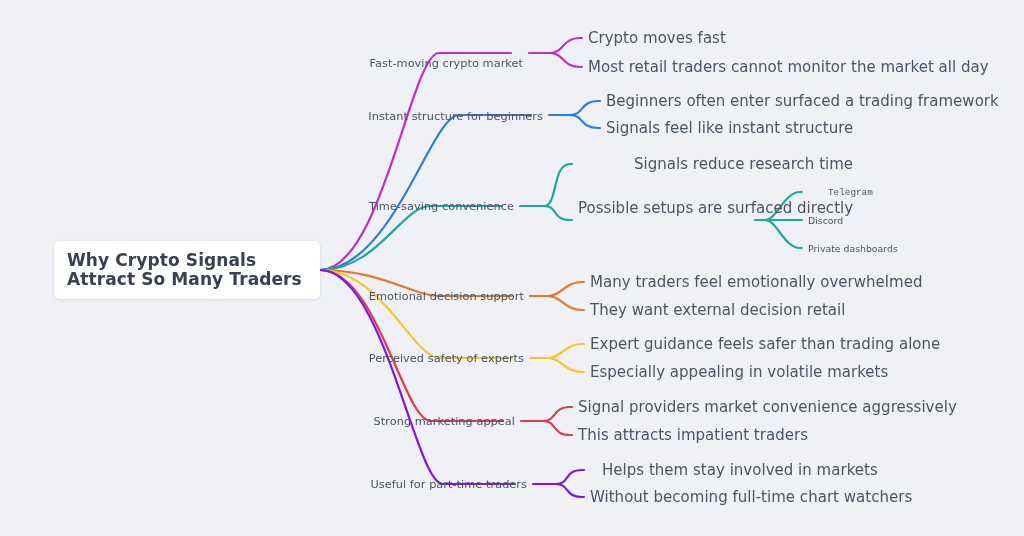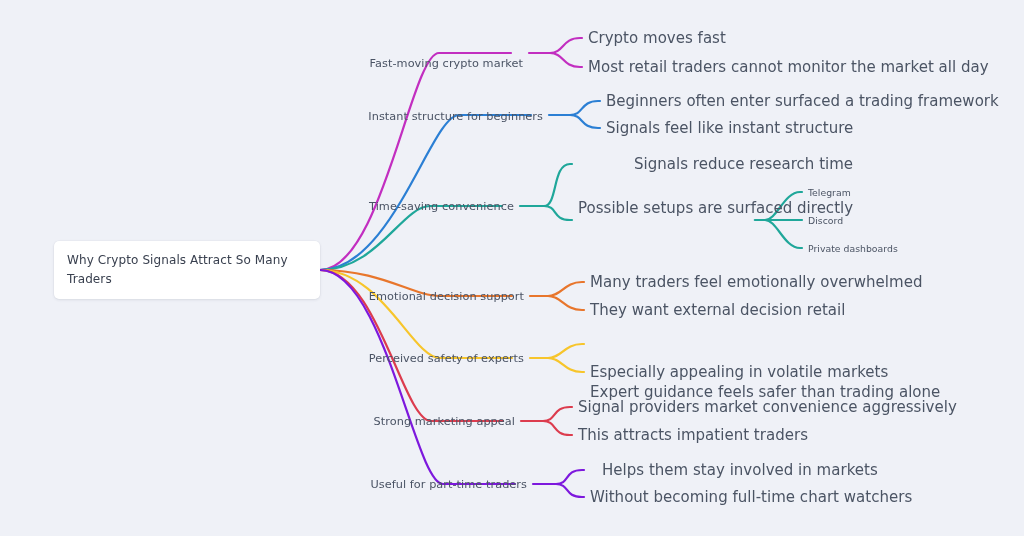--- a/index.html
+++ b/index.html
@@ -36,24 +36,24 @@
     background: #ffffff;
     border-radius: 5px;
     box-shadow: 0 1px 3px rgba(40,50,80,0.10), 0 0 0 0.5px rgba(40,50,80,0.04);
     display: flex;
     align-items: center;
     padding: 0 13px;
     box-sizing: border-box;
     z-index: 5;
   }
   .root-title {
-    font-size: 12px;
+    font-size: 17px;
     line-height: 19px;
     color: #39404f;
-    font-weight: 400;
+    font-weight: 700;
     letter-spacing: 0.1px;
   }
   .node-label {
     position: absolute;
     color: #4c5566;
     white-space: nowrap;
     transform: translateY(-50%);
     z-index: 4;
   }
   .lvl1 {
@@ -122,28 +122,28 @@
   <div id="labels">
       <div class="node-label lvl1 ralign" style="left: 523px; top: 63px;">Fast-moving crypto market</div>
       <div class="node-label lvl2" style="left: 588px; top: 38px;">Crypto moves fast</div>
       <div class="node-label lvl2" style="left: 588px; top: 67px;">Most retail traders cannot monitor the market all day</div>
       <div class="node-label lvl1 ralign" style="left: 543px; top: 102px; margin-top: 14px;">Instant structure for beginners</div>
       <div class="node-label lvl2" style="left: 606px; top: 101px;">Beginners often enter surfaced a trading framework</div>
       <div class="node-label lvl2" style="left: 606px; top: 128px;">Signals feel like instant structure</div>
       <div class="node-label lvl1 ralign" style="left: 514px; top: 206px;">Time-saving convenience</div>
       <div class="node-label lvl2" style="left: 590px; top: 164px; margin-left: 44px;">Signals reduce research time</div>
       <div class="node-label lvl2" style="left: 578px; top: 208px;">Possible setups are surfaced directly</div>
-      <div class="node-label lvl3" style="left: 808px; top: 192px;">Telegram</div>
+      <div class="node-label lvl3" style="left: 828px; top: 192px; font-family: Liberation Mono, monospace;">Telegram</div>
       <div class="node-label lvl3" style="left: 808px; top: 220px;">Discord</div>
       <div class="node-label lvl3" style="left: 808px; top: 248px;">Private dashboards</div>
       <div class="node-label lvl1 ralign" style="left: 524px; top: 296px;">Emotional decision support</div>
       <div class="node-label lvl2" style="left: 590px; top: 282px;">Many traders feel emotionally overwhelmed</div>
       <div class="node-label lvl2" style="left: 590px; top: 310px;">They want external decision retail</div>
       <div class="node-label lvl1 ralign" style="left: 524px; top: 358px;">Perceived safety of experts</div>
-      <div class="node-label lvl2" style="left: 590px; top: 344px; margin-top: 48px;">Expert guidance feels safer than trading alone</div>
+      <div class="node-label lvl2" style="left: 590px; top: 344px;">Expert guidance feels safer than trading alone</div>
       <div class="node-label lvl2" style="left: 590px; top: 372px;">Especially appealing in volatile markets</div>
       <div class="node-label lvl1 ralign" style="left: 515px; top: 421px;">Strong marketing appeal</div>
       <div class="node-label lvl2" style="left: 578px; top: 407px;">Signal providers market convenience aggressively</div>
       <div class="node-label lvl2" style="left: 578px; top: 435px;">This attracts impatient traders</div>
       <div class="node-label lvl1 ralign" style="left: 527px; top: 484px;">Useful for part-time traders</div>
       <div class="node-label lvl2" style="left: 590px; top: 470px; margin-left: 12px;">Helps them stay involved in markets</div>
       <div class="node-label lvl2" style="left: 590px; top: 497px;">Without becoming full-time chart watchers</div>
     </div>
 </div>
 

